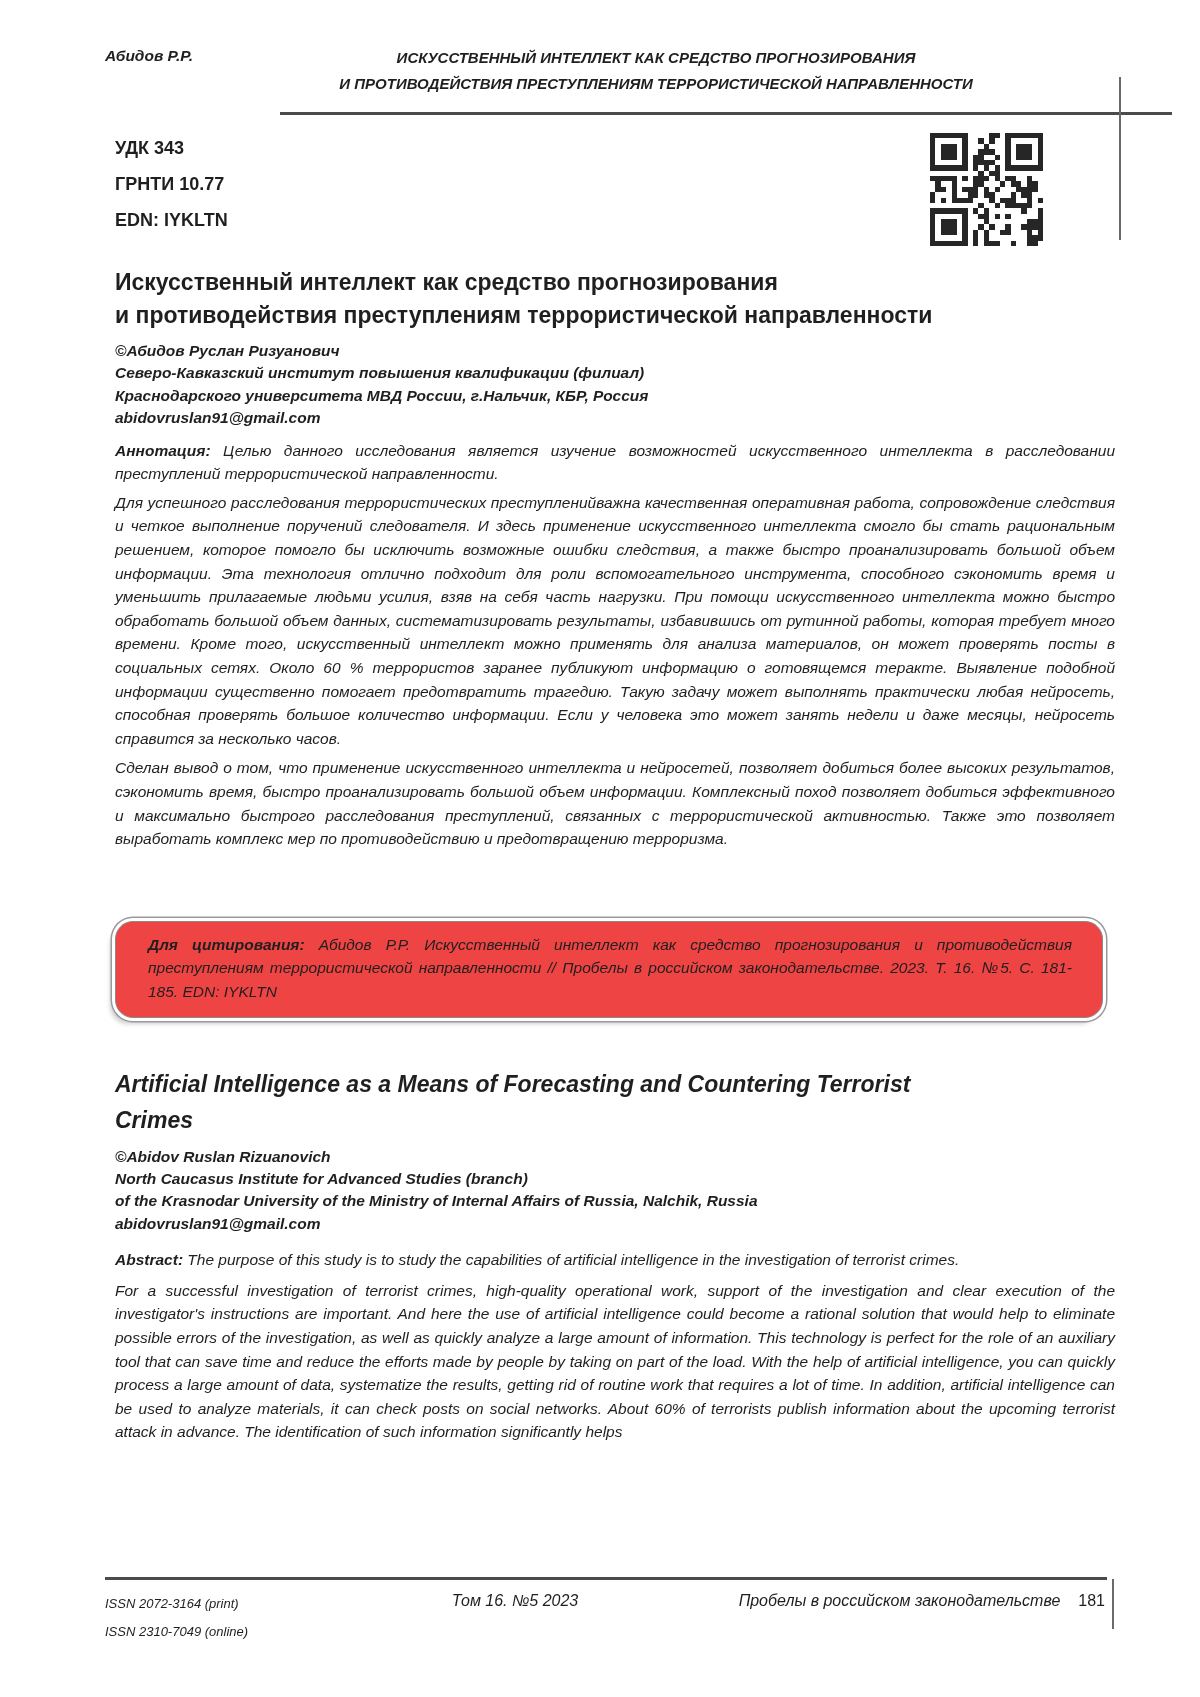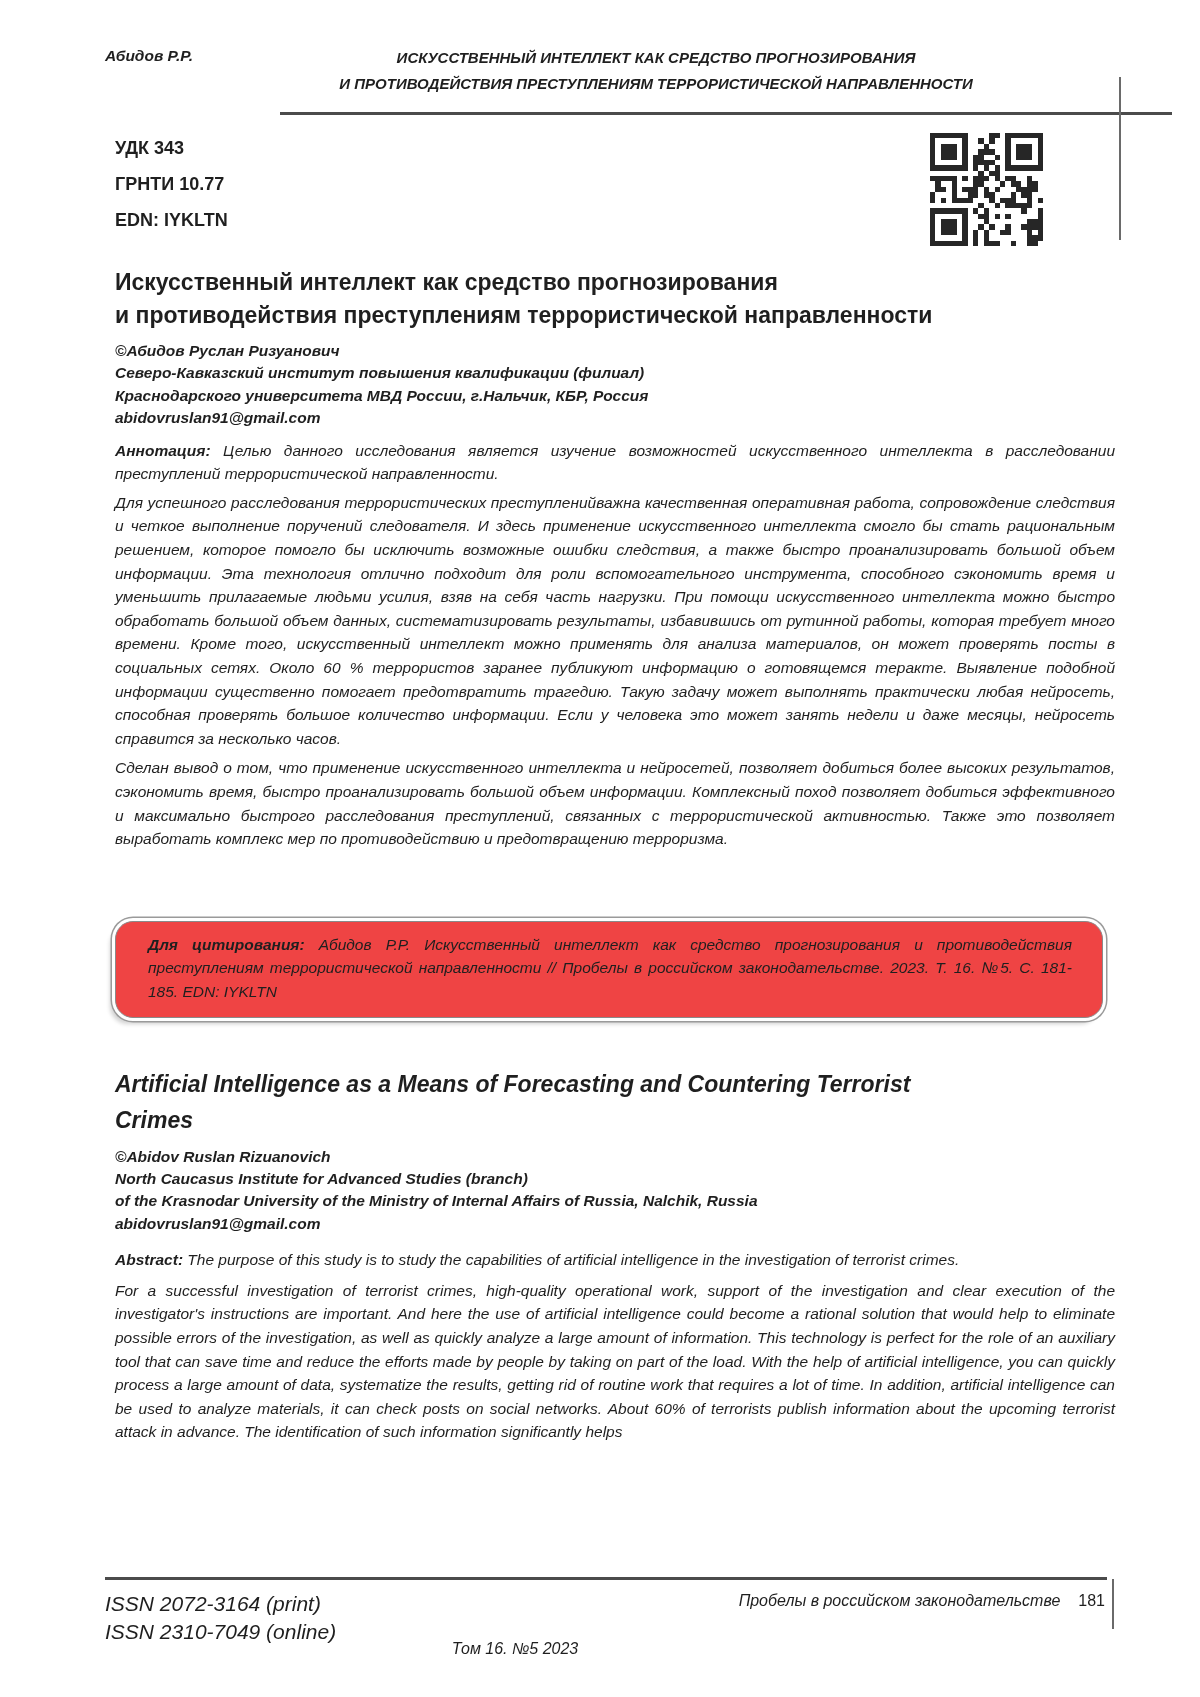--- a/index.html
+++ b/index.html
@@ -41,22 +41,22 @@
   .p-enbody { margin-top:7px; }
 
   .cite-box {
     margin-top:70px; width:988px;
     background:#ef4444;
     border:1.5px solid #8a8a8a; border-radius:18px;
     box-shadow:0 0 0 3px #ffffff, 0 0 0 4.5px #9a9a9a, -5px 6px 4px rgba(0,0,0,0.18);
     padding:11px 30px 13px 32px;
   }
 
-  .footer-issn { position:absolute; left:105px; top:1590px; font-size:21px; font-style:italic; line-height:28px; }
-  .footer-vol  { position:absolute; left:395px; top:1592px; width:240px; text-align:center; font-size:16px; font-style:italic;margin-top:48px; }
+  .footer-issn { position:absolute; left:105px; top:1590px; font-size:13px; font-style:italic; line-height:28px; }
+  .footer-vol  { position:absolute; left:395px; top:1592px; width:240px; text-align:center; font-size:16px; font-style:italic; }
   .footer-jr   { position:absolute; right:95px; top:1592px; display:flex; gap:18px; align-items:baseline; }
   .footer-jr .jname { font-size:16px; font-style:italic; }
   .footer-jr .pnum  { font-size:16px; }
 </style>
 </head>
 <body>
 
 <div class="page">
 
   <div class="rh-author">Абидов Р.Р.</div>

